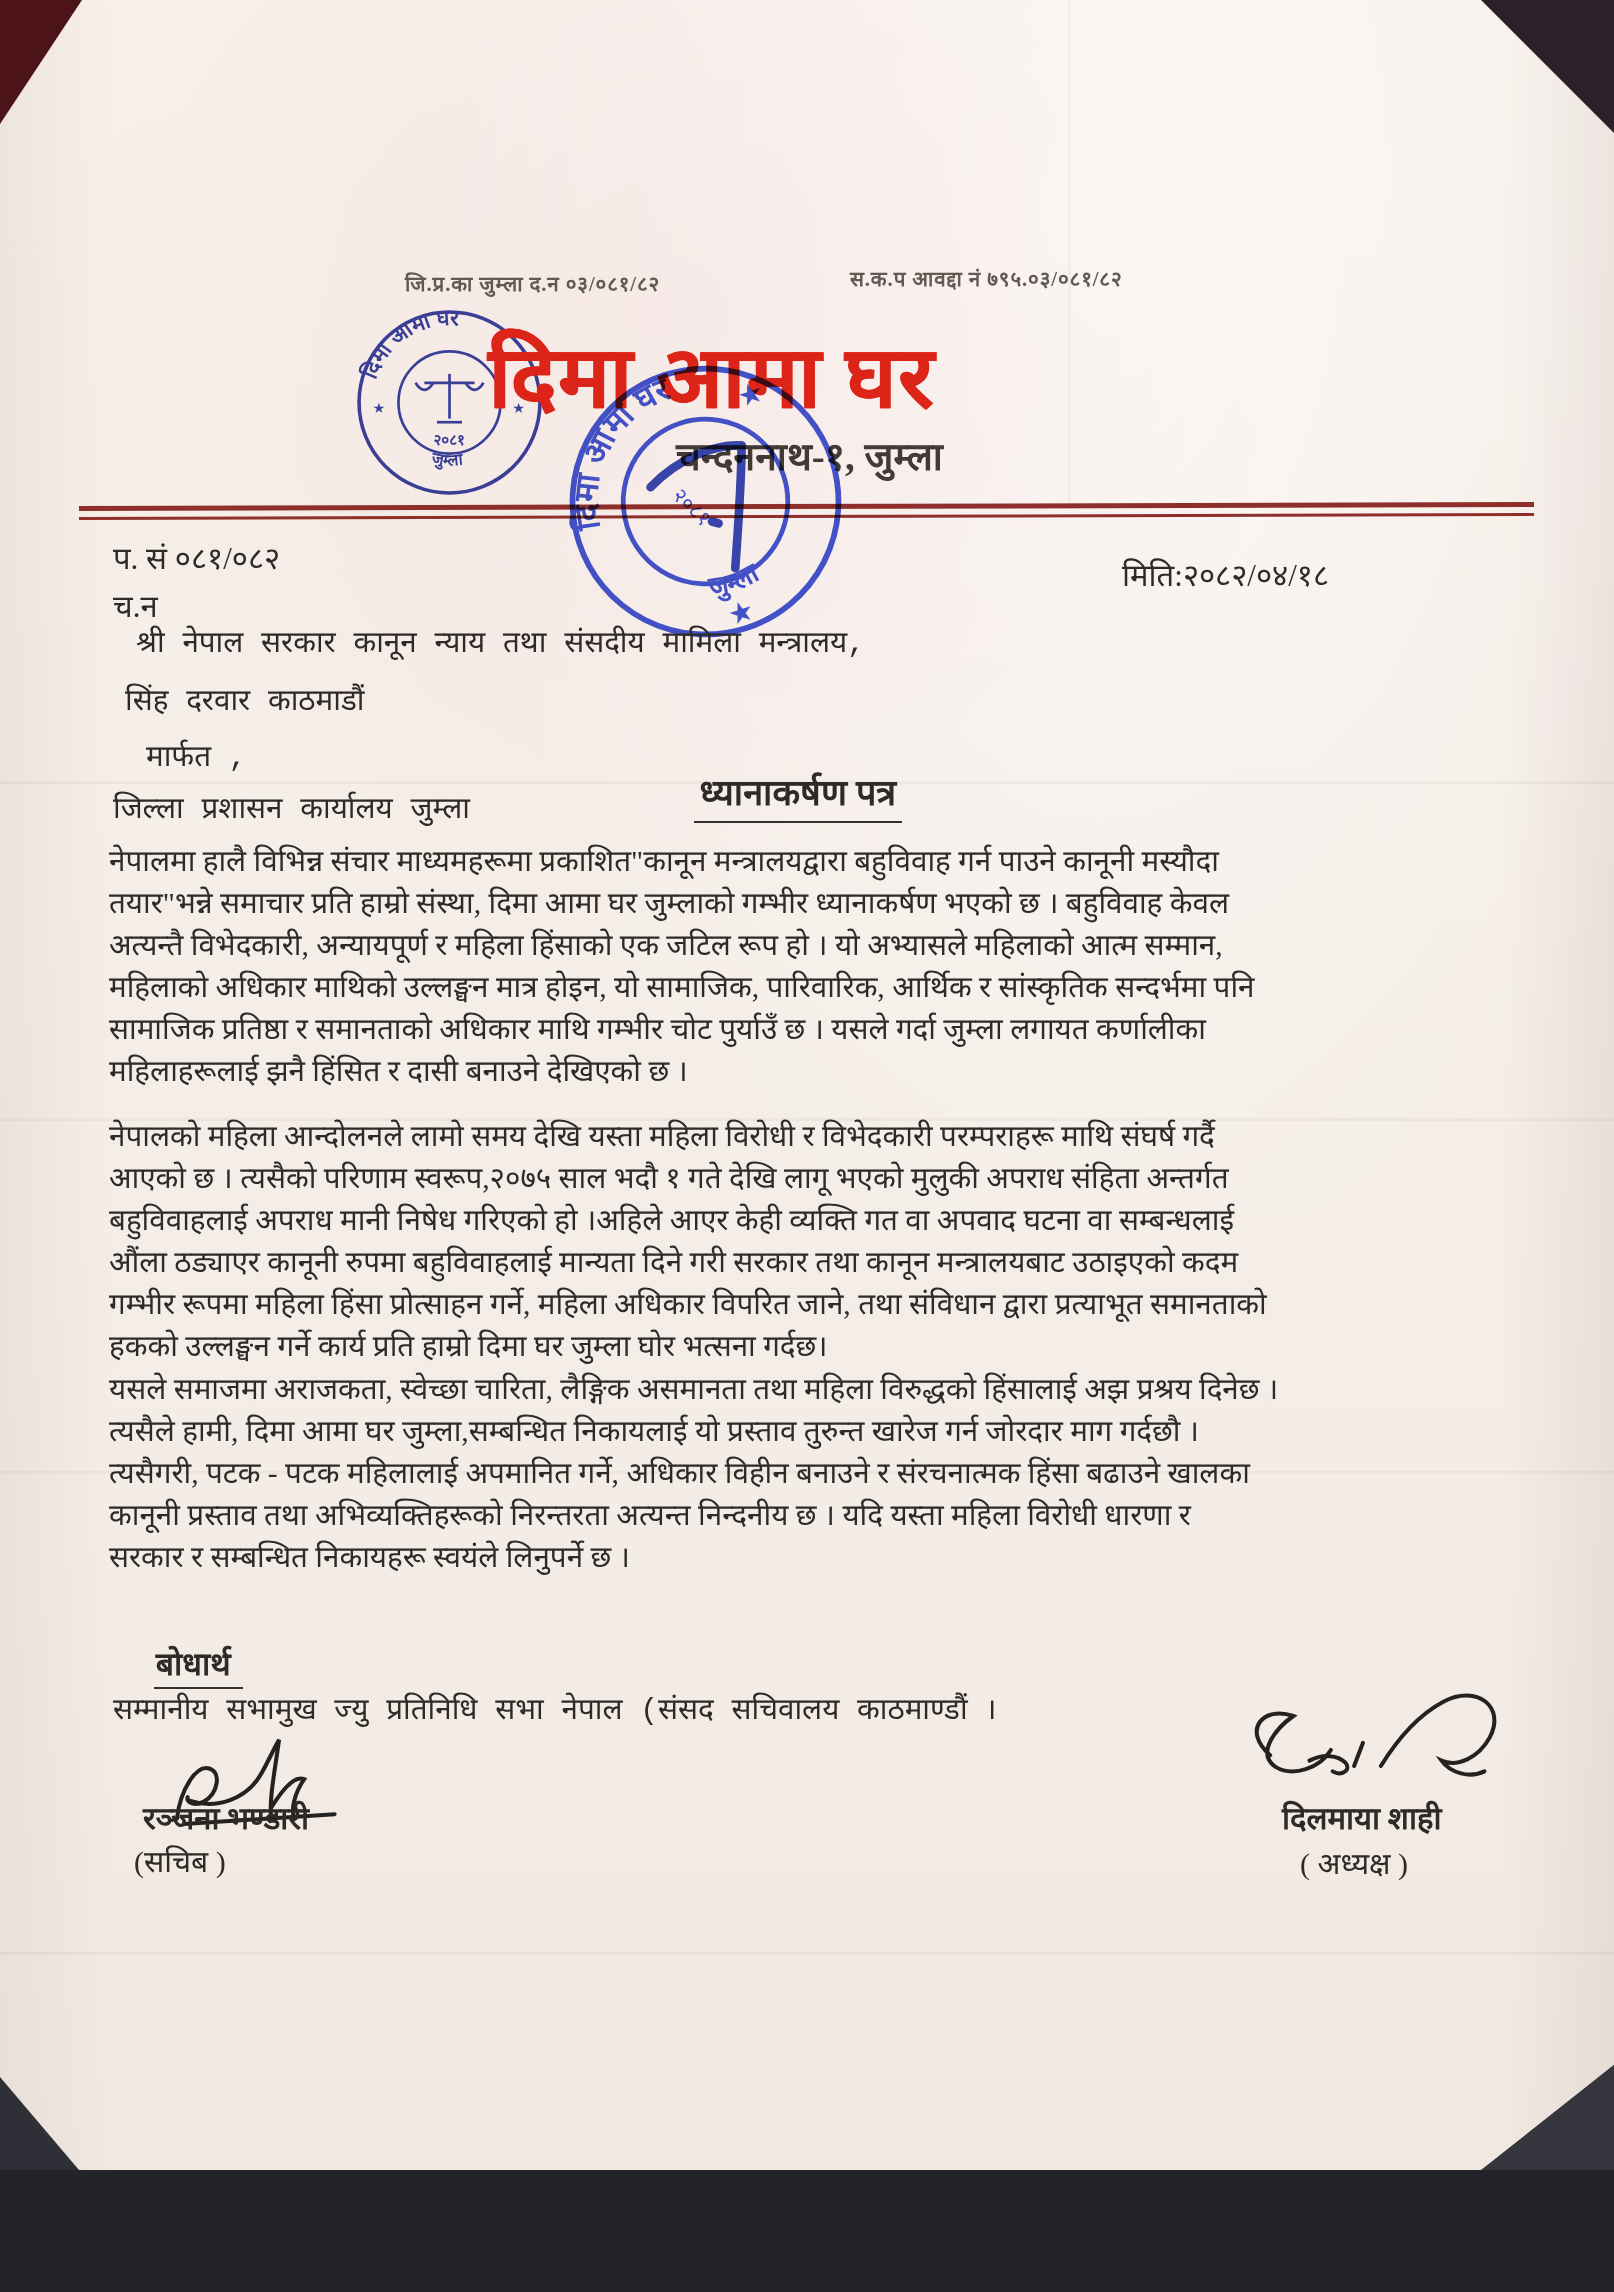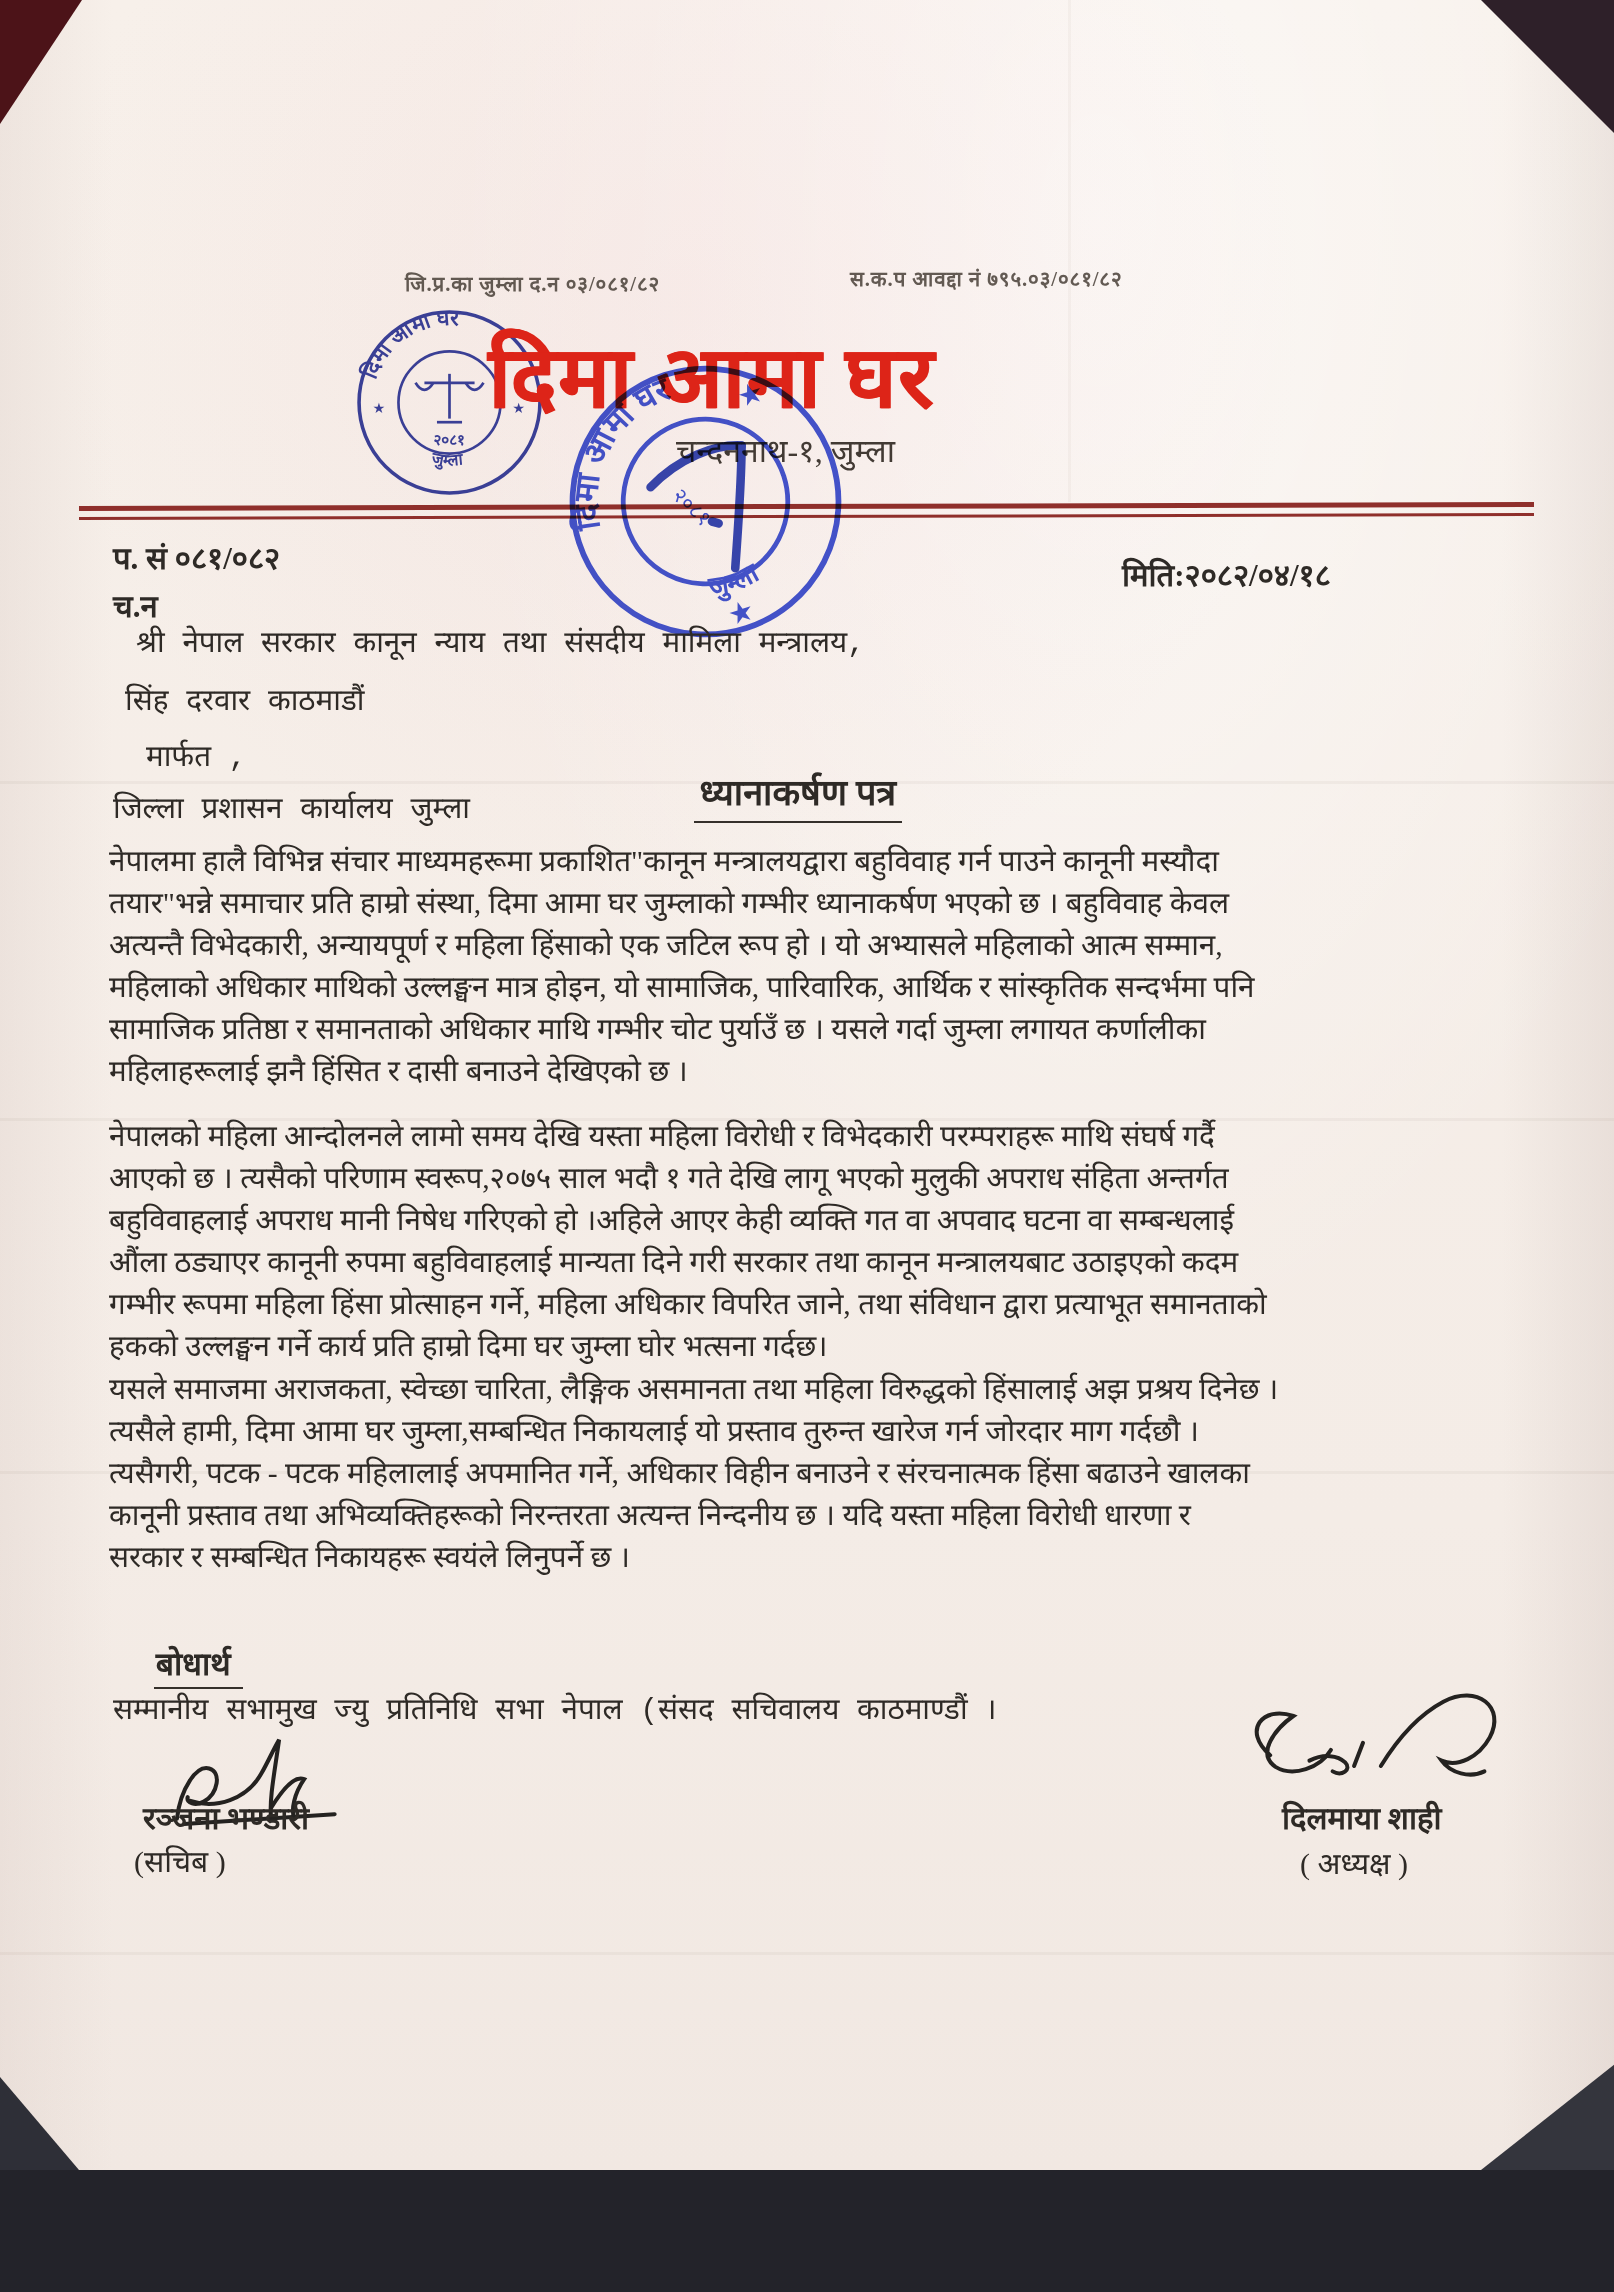--- a/index.html
+++ b/index.html
@@ -14,24 +14,24 @@
   .crease{position:absolute;left:0;width:100%;height:2.7px;background:rgba(90,70,60,.05);}
   .vcrease{position:absolute;top:0;width:2.7px;background:rgba(90,70,60,.04);}
   .corner{position:absolute;}
   .c-tl{left:0;top:0;width:82px;height:124px;background:#4c1318;clip-path:polygon(0 0,100% 0,0 100%);}
   .c-tr{right:0;top:0;width:134px;height:134px;background:#2e2029;clip-path:polygon(0 0,100% 0,100% 100%);}
   .c-bl{left:0;bottom:0;width:79px;height:93px;background:#2e2f37;clip-path:polygon(0 0,0 100%,100% 100%);}
   .c-br{right:0;bottom:0;width:134px;height:106px;background:#34353d;clip-path:polygon(100% 0,100% 100%,0 100%);}
   .topmeta{font-size:20.6px;color:#494038;font-weight:bold;opacity:.85;letter-spacing:0.9px;}
   .org-title{font-size:86px;font-weight:800;color:#dd2418;letter-spacing:1.8px;white-space:nowrap;
     text-shadow:1.3px 0 #dd2418;}
-  .org-sub{font-size:32px;font-weight:normal;color:#423a34;white-space:nowrap;}
+  .org-sub{font-size:39px;font-weight:bold;color:#423a34;white-space:nowrap;}
   .rule{position:absolute;left:79px;width:1455px;background:#8f2f2b;transform:rotate(-.15deg);}
   .refno,.body-line,.addr-line,.cc-line{font-size:29.6px;white-space:nowrap;font-family:Liberation Mono, monospace;}
-  .ref-big{font-size:31px;font-weight:bold;white-space:nowrap;}
+  .ref-big{font-size:31px;font-weight:normal;white-space:nowrap;}
   .subject{font-size:36px;font-weight:bold;border-bottom:2.7px solid #35302b;padding:0 5.4px 4.5px 5.4px;}
   .bl{height:42px;line-height:42px;font-size:29.6px;white-space:nowrap;}
   .cc-head{font-size:32px;font-weight:bold;border-bottom:2.7px solid #35302b;padding:0 12.5px 2.7px 1.8px;}
   .sig-name{font-size:31px;font-weight:bold;white-space:nowrap;}
   .sig-role{font-size:30px;white-space:nowrap;}
   .stamp{mix-blend-mode:multiply;opacity:.88;}
   svg text{font-family:"Liberation Serif","DejaVu Serif",serif;}
 </style>
 </head>
 <body>

